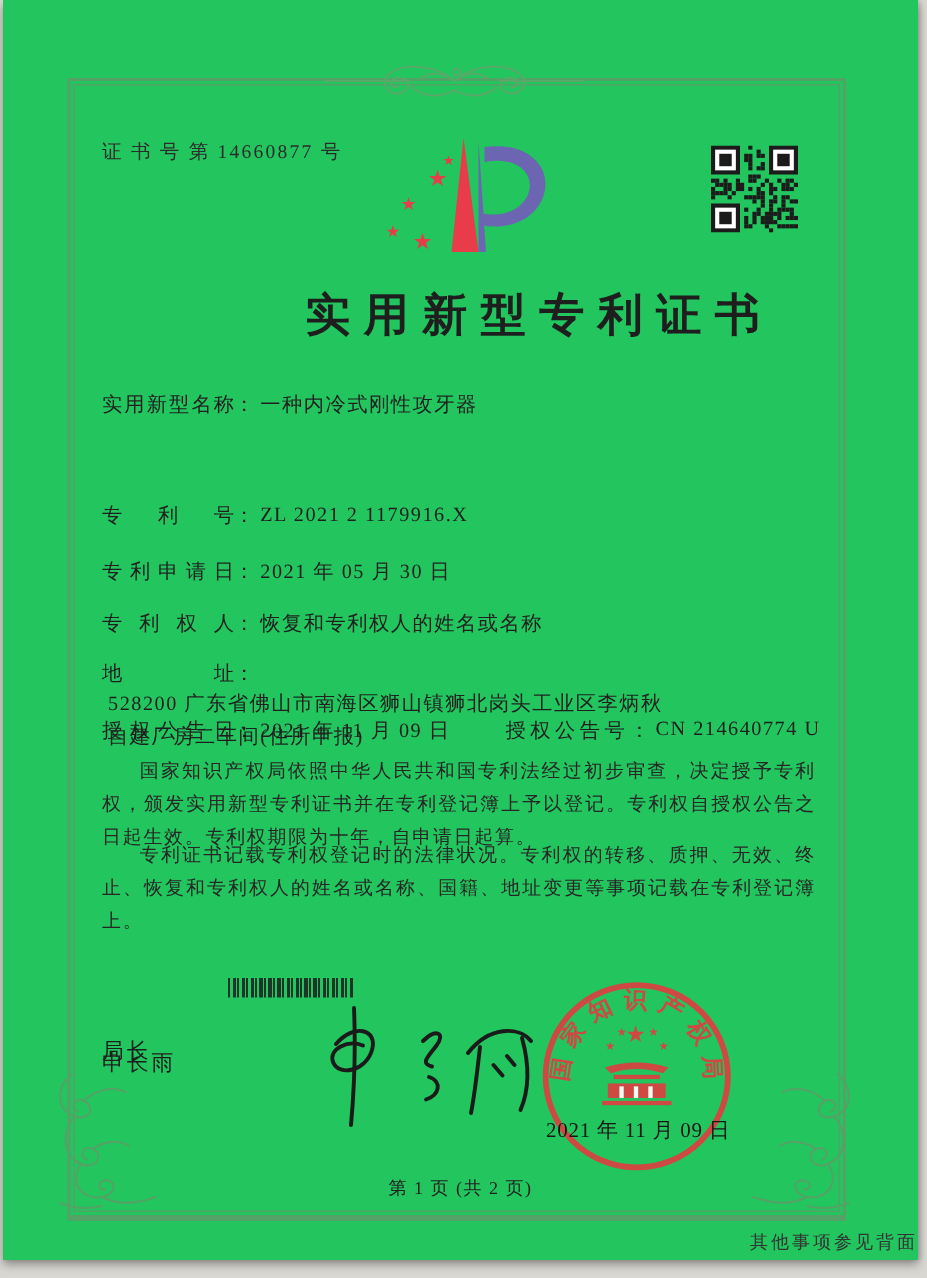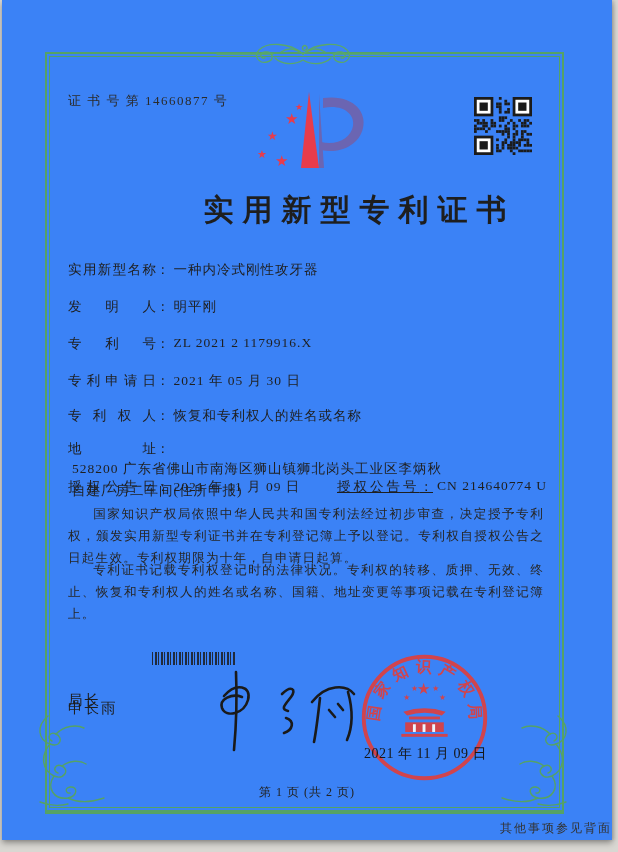--- a/index.html
+++ b/index.html
@@ -4,21 +4,21 @@
 <style>
   html,body{margin:0;padding:0;}
   body{
     width:618px;height:852px;overflow:hidden;
     background:#d9d7d2;
     font-family:"Liberation Serif","DejaVu Serif",serif;
     position:relative;
   }
   .paper{
     position:absolute;left:2px;top:0;width:610px;height:840px;
-    background:#3b82f6;
+    background:#22c55e;
     box-shadow:0 3px 6px rgba(0,0,0,.35), 2px 0 3px rgba(0,0,0,.12);
   }
   .frame{
     position:absolute;left:43px;top:52px;width:515px;height:756px;
     border:2px solid #55a266;
     border-bottom-width:4px;
   }
   .frame-inner{
     position:absolute;left:2px;top:2px;right:2px;bottom:2px;
     border:1px solid #55a266;
@@ -37,21 +37,21 @@
   .row{position:absolute;left:66px;font-size:13.5px;color:#1f1f1f;width:470px;}
   .flabel{
     display:inline-block;width:88px;text-align:justify;text-align-last:justify;
     vertical-align:top;
   }
   .colon{vertical-align:top;}
   .val{display:inline-block;vertical-align:top;letter-spacing:1px;margin-left:4px;}
   .val-wrap{width:378px;line-height:1.6;}
   .r0{top:261px}.r1{top:298px}.r2{top:335px}.r3{top:372px}
   .r4{top:407px}.r5{top:440px}.r6{top:478px}
-  .pair2{position:absolute;left:269px;top:0;white-space:nowrap;text-decoration:underline;}
+  .pair2{position:absolute;left:269px;top:0;white-space:nowrap;}
   .pair2 .flabel2{letter-spacing:3px;}
   .para{
     position:absolute;left:66px;width:476px;
     font-size:12.6px;line-height:22px;color:#262626;
     text-align:justify;text-indent:2em;letter-spacing:1.2px;
   }
   .p1{top:503px}.p2{top:559px}
   .officer{position:absolute;left:66px;font-size:14.5px;color:#1d1d1d;letter-spacing:2px;}
   .o1{top:691px}.o2{top:699px}
   .barcode{
@@ -264,23 +264,20 @@
         <rect x="2.761904761904762" y="41.42857142857143" width="13.80952380952381" height="13.80952380952381" fill="#fff"></rect>
         <rect x="5.523809523809524" y="44.19047619047619" width="8.285714285714285" height="8.285714285714285" fill="#1b1b1b"></rect>
       </svg>
   </div>
 
   <div class="title">实用新型专利证书</div>
 
   <div class="row r0">
     <span class="flabel">实用新型名称</span><span class="colon">：</span><span class="val">一种内冷式刚性攻牙器</span>
   </div>
-  <div class="row r1">
-    <span class="flabel">发明人</span><span class="colon">：</span><span class="val">明平刚</span>
-  </div>
   <div class="row r2">
     <span class="flabel">专利号</span><span class="colon">：</span><span class="val">ZL 2021 2 1179916.X</span>
   </div>
   <div class="row r3">
     <span class="flabel">专利申请日</span><span class="colon">：</span><span class="val">2021 年 05 月 30 日</span>
   </div>
   <div class="row r4">
     <span class="flabel">专利权人</span><span class="colon">：</span><span class="val">恢复和专利权人的姓名或名称</span>
   </div>
   <div class="row r5">

